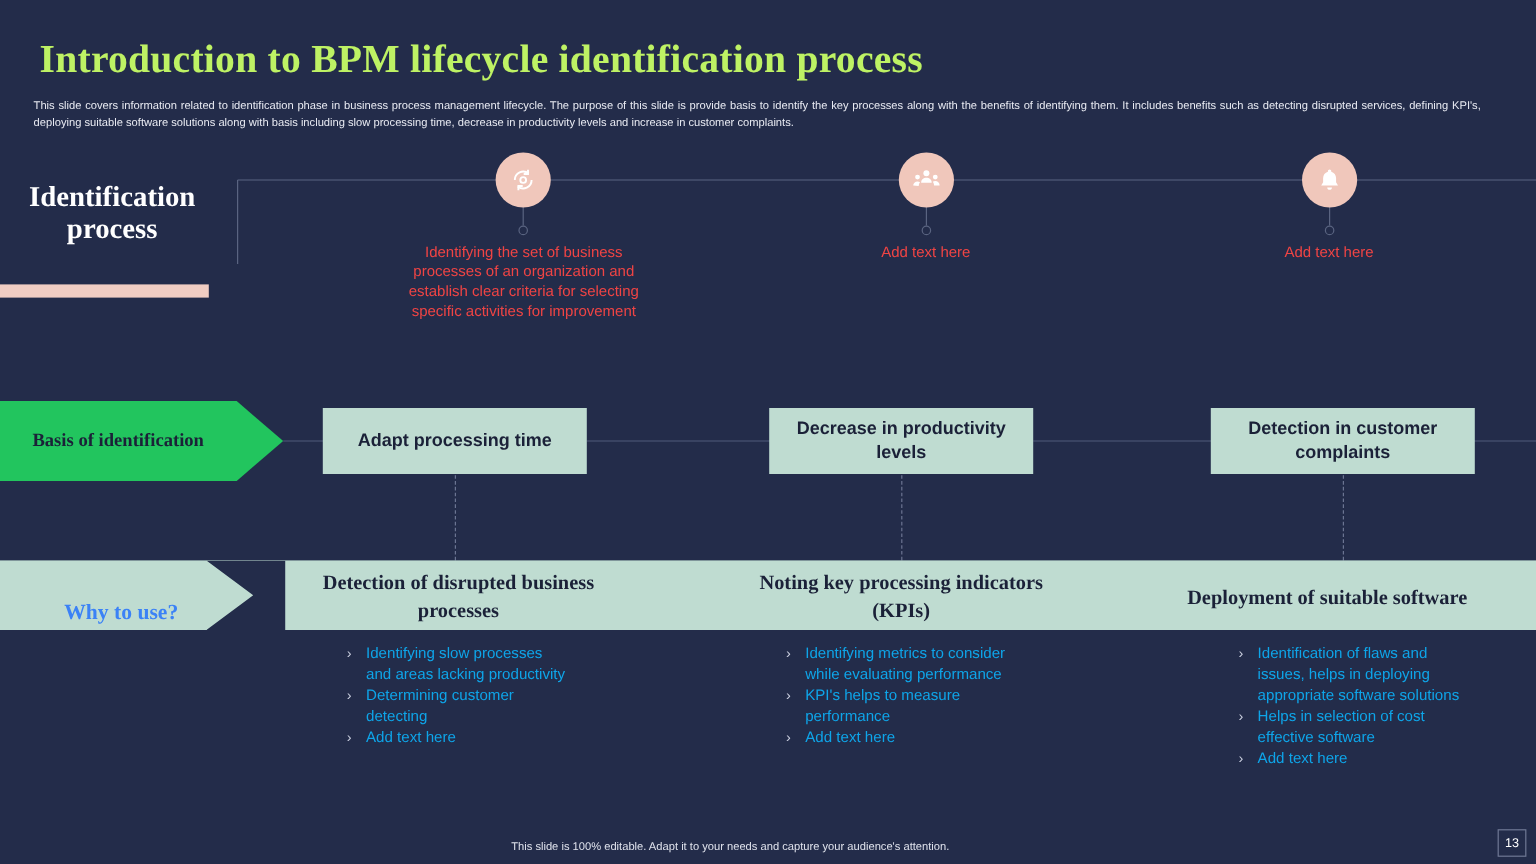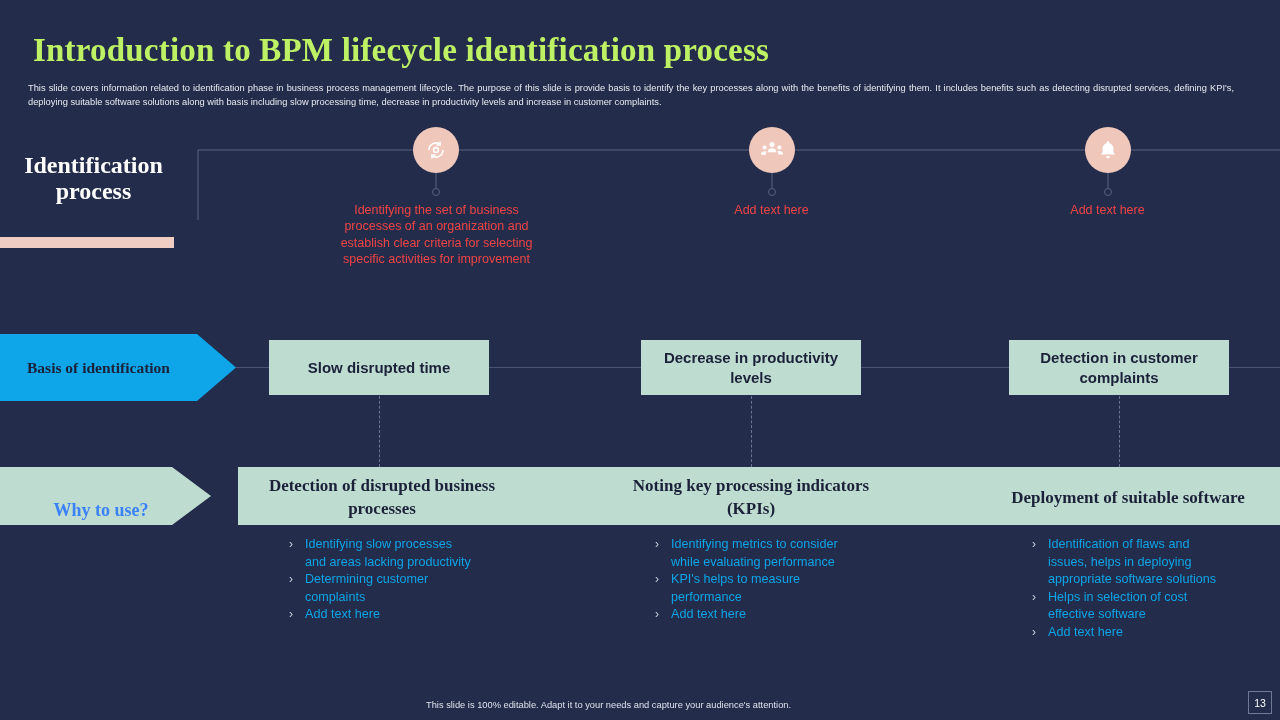--- a/index.html
+++ b/index.html
@@ -91,21 +91,21 @@
     line-height: 16.3px;
     color: #ef4444;
   }
   
   .chevron-basis {
     position: absolute;
     left: 0px;
     top: 334px;
     width: 236px;
     height: 67px;
-    background: #0ea5e9;
+    background: #22c55e;
     -webkit-clip-path: polygon(0 0, 197px 0, 236px 50%, 197px 100%, 0 100%);
     clip-path: polygon(0 0, 197px 0, 236px 50%, 197px 100%, 0 100%);
     display: flex;
     align-items: center;
     justify-content: flex-start;
   }
   .chevron-basis .chev-text {
     width: 197px;
     text-align: center;
     font-family: "Liberation Serif", serif;
@@ -293,44 +293,44 @@
 
   <div class="chevron-basis">
     <span class="chev-text">Basis of identification</span>
   </div>
 
   <div class="hline" style="left:236px; width:35px;"></div>
   <div class="hline" style="left:489px; width:153px;"></div>
   <div class="hline" style="left:861px; width:150px;"></div>
   <div class="hline" style="left:1228px; width:52px;"></div>
 
-  <div class="basis-box" style="left:269px; width:220px;">Slow disrupted time</div>
+  <div class="basis-box" style="left:269px; width:220px;">Adapt processing time</div>
   <div class="basis-box" style="left:641px; width:220px;">Decrease in productivity levels</div>
   <div class="basis-box" style="left:1009px; width:220px;">Detection in customer complaints</div>
 
   <div class="vdash" style="left:379px;"></div>
   <div class="vdash" style="left:751px;"></div>
   <div class="vdash" style="left:1119px;"></div>
 
   <div class="why-band"></div>
   <div class="why-notch"></div>
   <div class="why-label">Why to use?</div>
 
   <div class="why-heading" style="left:262px; width:240px;">Detection of disrupted business processes</div>
   <div class="why-heading" style="left:631px; width:240px;">Noting key processing indicators (KPIs)</div>
-  <div class="why-heading" style="left:1008px; width:240px;">Deployment of suitable software</div>
+  <div class="why-heading" style="left:986px; width:240px;">Deployment of suitable software</div>
 
   <div class="bullet-col" style="left:289px; width:185px;">
     <div class="bullet-row">
       <span class="bullet-mark">›</span>
       <span class="bullet-text">Identifying slow processes and areas lacking productivity</span>
     </div>
     <div class="bullet-row">
       <span class="bullet-mark">›</span>
-      <span class="bullet-text">Determining customer complaints</span>
+      <span class="bullet-text">Determining customer detecting</span>
     </div>
     <div class="bullet-row">
       <span class="bullet-mark">›</span>
       <span class="bullet-text">Add text here</span>
     </div>
   </div>
 
   <div class="bullet-col" style="left:655px; width:195px;">
     <div class="bullet-row">
       <span class="bullet-mark">›</span>

